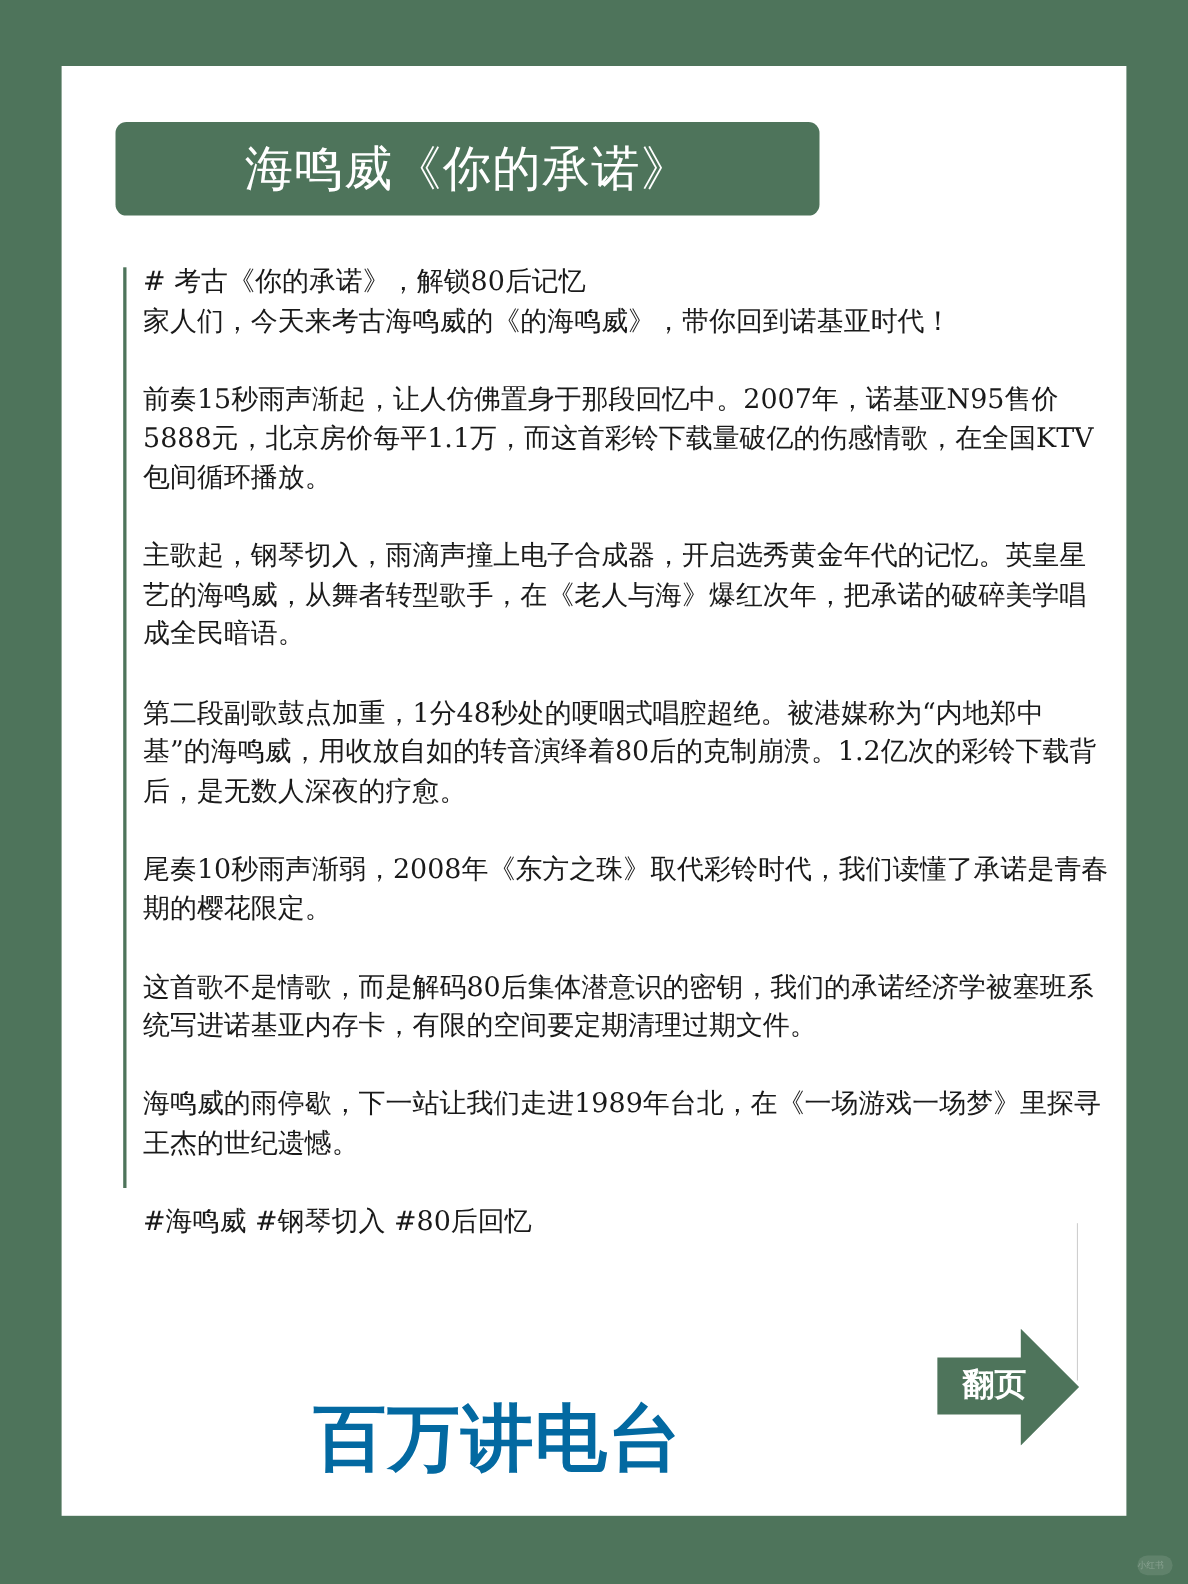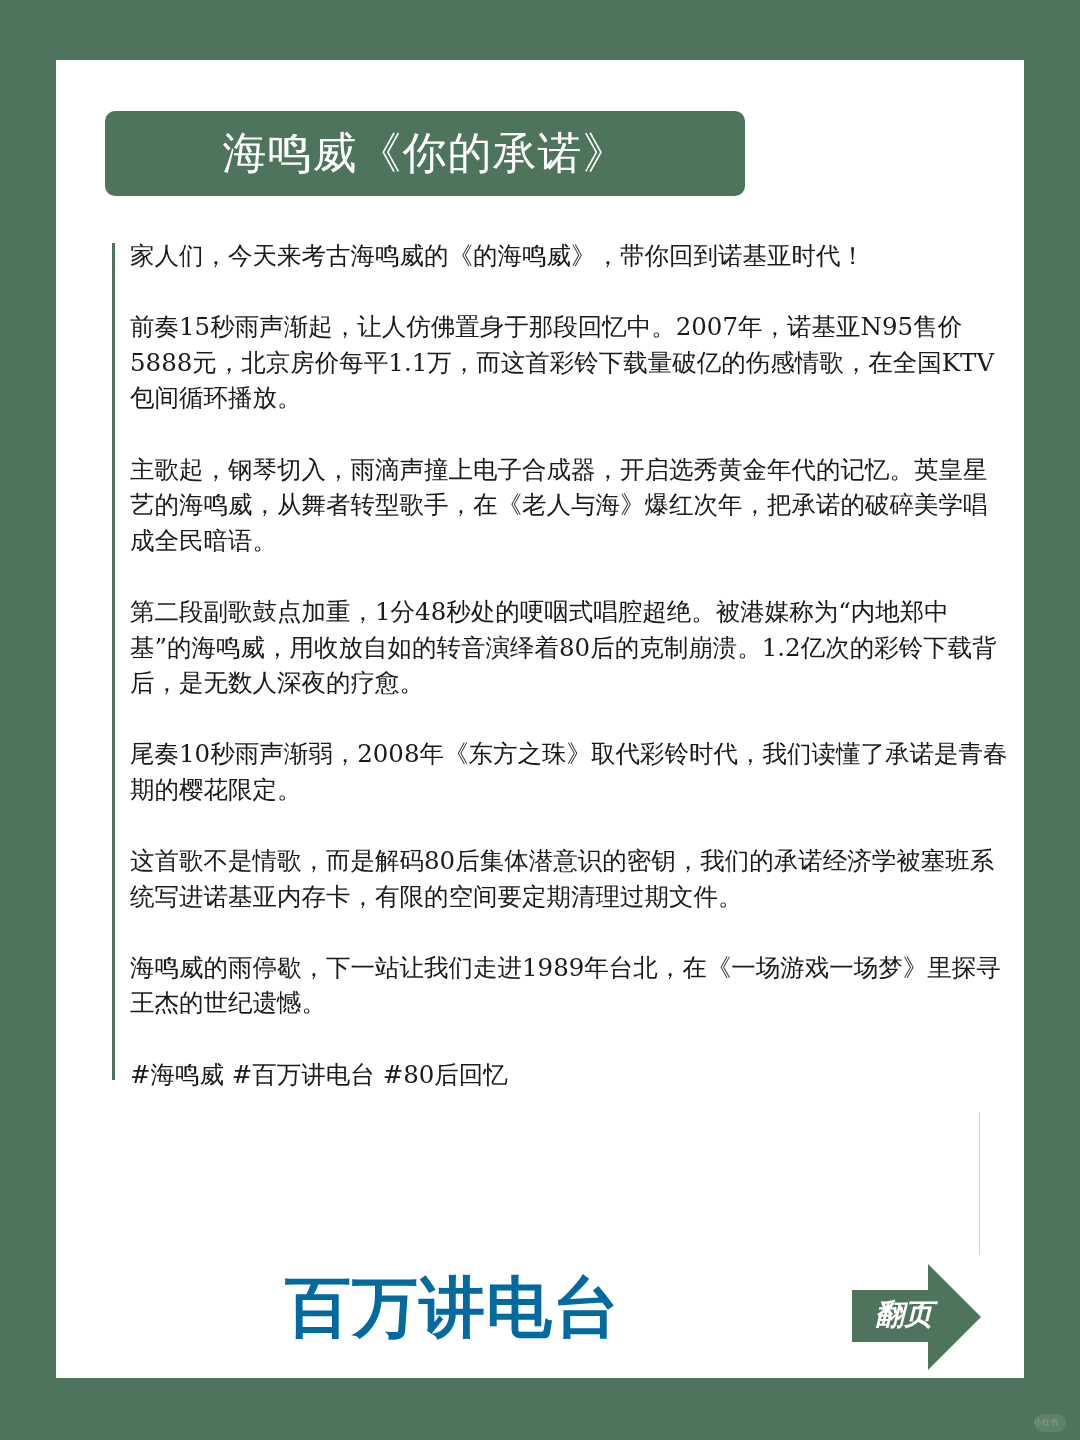--- a/index.html
+++ b/index.html
@@ -79,25 +79,24 @@
       color: #0369a1;
       font-family: "DejaVu Sans", "Liberation Sans", sans-serif;
       font-weight: bold;
       font-size: 66px;
       letter-spacing: 1px;
       line-height: 64px;
     }
     .next-arrow {
       position: absolute;
       left: 796px;
-      top: 1204px;
+      top: 1148px;
       width: 130px;
       height: 106px;
       cursor: pointer;
-      font-style: italic;
     }
     .next-arrow svg {
       position: absolute;
       left: 0;
       top: 0;
     }
     .next-arrow span {
       position: absolute;
       left: 23px;
       top: 31px;
@@ -127,28 +126,29 @@
 <div class="card">
 
   <div class="title-banner">
     <span>海鸣威《你的承诺》</span>
   </div>
 
   <div class="quote-bar"></div>
   <div class="thin-line"></div>
 
   <div class="content">
+    <p class="tight"># 考古《你的承诺》，解锁80后记忆</p>
     <p>家人们，今天来考古海鸣威的《的海鸣威》，带你回到诺基亚时代！</p>
     <p>前奏15秒雨声渐起，让人仿佛置身于那段回忆中。2007年，诺基亚N95售价5888元，北京房价每平1.1万，而这首彩铃下载量破亿的伤感情歌，在全国KTV包间循环播放。</p>
     <p>主歌起，钢琴切入，雨滴声撞上电子合成器，开启选秀黄金年代的记忆。英皇星艺的海鸣威，从舞者转型歌手，在《老人与海》爆红次年，把承诺的破碎美学唱成全民暗语。</p>
     <p>第二段副歌鼓点加重，1分48秒处的哽咽式唱腔超绝。被港媒称为“内地郑中基”的海鸣威，用收放自如的转音演绎着80后的克制崩溃。1.2亿次的彩铃下载背后，是无数人深夜的疗愈。</p>
     <p>尾奏10秒雨声渐弱，2008年《东方之珠》取代彩铃时代，我们读懂了承诺是青春期的樱花限定。</p>
     <p>这首歌不是情歌，而是解码80后集体潜意识的密钥，我们的承诺经济学被塞班系统写进诺基亚内存卡，有限的空间要定期清理过期文件。</p>
     <p>海鸣威的雨停歇，下一站让我们走进1989年台北，在《一场游戏一场梦》里探寻王杰的世纪遗憾。</p>
-    <p class="tight">#海鸣威 #百万讲电台 #80后回忆</p>
+    <p class="tight">#海鸣威 #钢琴切入 #80后回忆</p>
   </div>
 
   <div class="brand">百万讲电台</div>
 
   <div class="next-arrow">
     <svg width="130" height="106" viewBox="0 0 130 106">
       <polygon points="0,26 76,26 76,0 129,53 76,106 76,78 0,78" fill="#4e745b"></polygon>
     </svg>
     <span>翻页</span>
   </div>

